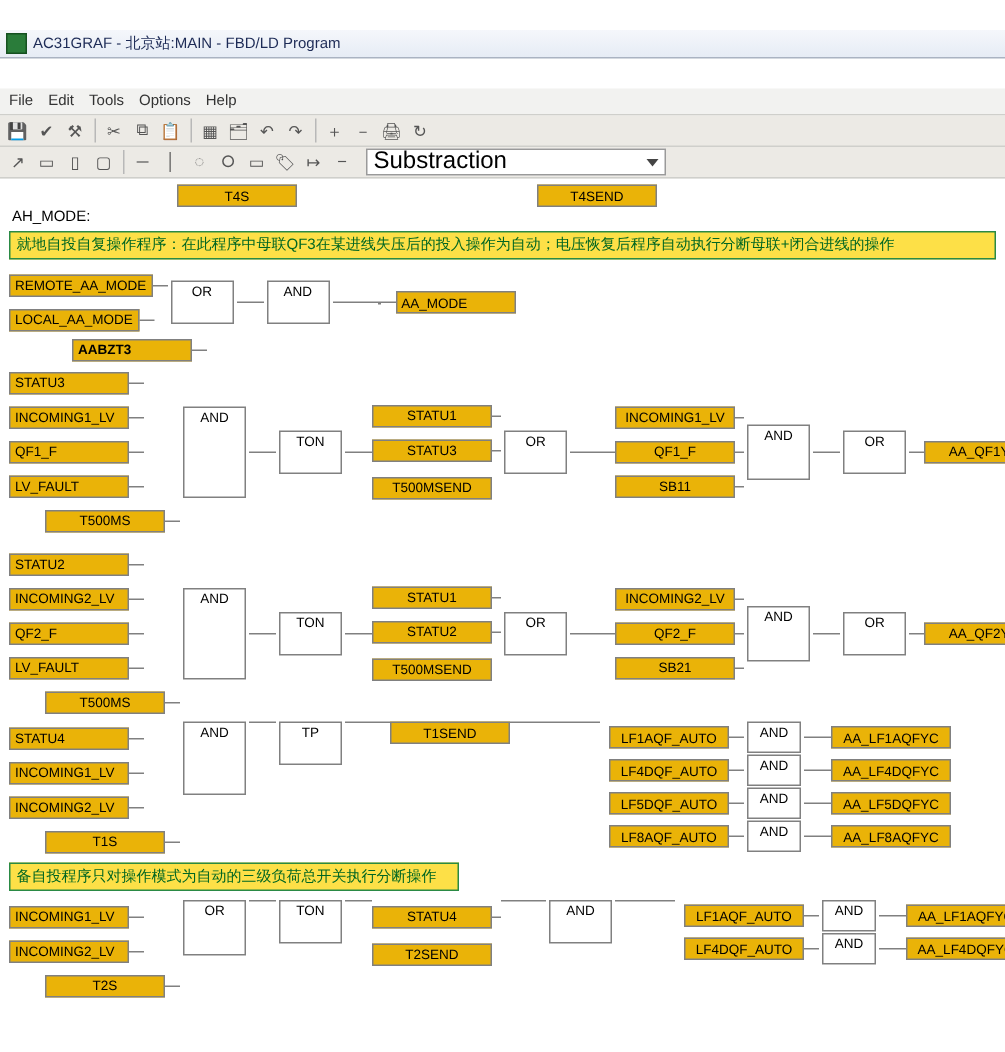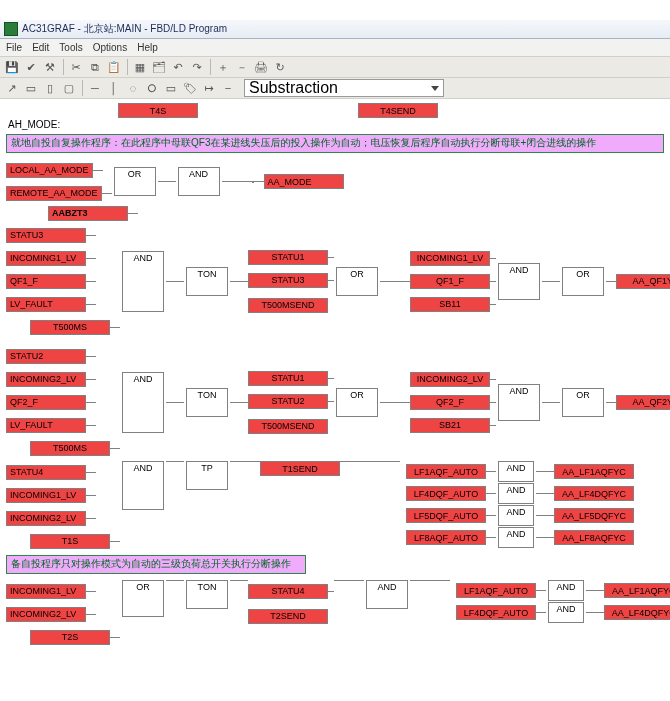--- a/index.html
+++ b/index.html
@@ -27,20 +27,21 @@
   }
 
   
   .menu-bar {
     height: 17px;
     background: #f2f2f0;
     border-bottom: 1px solid #cfcfcb;
     display: flex; align-items: center; gap: 10px;
     padding: 0 6px;
     color: #333;
+    margin-top: 20px;
   }
   .menu-bar span { cursor: default; }
 
   
   .toolbar {
     height: 20px;
     background: #eceae5;
     border-bottom: 1px solid #cfcfcb;
     display: flex; align-items: center;
     padding: 0 3px;
@@ -75,32 +76,32 @@
     position: relative;
     padding: 2px 6px 12px 6px;
   }
   .mode-label { color:#000; margin: 0 0 4px 2px; }
 
   .header-strip {
     border: 1px solid #2a8a45;
     color: #006622;
     padding: 1px 4px 2px 4px;
     margin: 3px 0 6px 0;
-    background:#f0abfc;
+    background:#fde047;
   }
   .header-strip.small { width: 290px; }
 
   
   .row { display:flex; align-items:center; margin: 2px 0; min-height: 18px; flex-wrap: nowrap; }
   .stack { display:flex; flex-direction:column; gap:1px; }
 
   
   .sig {
     border: 1px solid #808080;
-    background: #ef4444;
+    background: #eab308;
     min-width: 72px; max-width: 96px;
     height: 13px;
     font-size: 9px;
     display: inline-flex; align-items: center;
     padding: 0 3px;
     white-space: nowrap; overflow:hidden;
     justify-content: flex-start;
   }
   .sig.center { justify-content: center; }
 
@@ -206,25 +207,25 @@
     <span class="sig center">T4SEND</span>
   </div>
 
   <div class="mode-label">AH_MODE:</div>
 
   <div class="header-strip">就地自投自复操作程序：在此程序中母联QF3在某进线失压后的投入操作为自动；电压恢复后程序自动执行分断母联+闭合进线的操作</div>
 
   <div class="row">
     <div class="stack">
       <div class="row">
+        <span class="sig">REMOTE_AA_MODE</span>
+          <span class="wire s10"></span>
+      </div>
+      <div class="row">
         <span class="sig">LOCAL_AA_MODE</span>
-          <span class="wire s10"></span>
-      </div>
-      <div class="row">
-        <span class="sig">REMOTE_AA_MODE</span>
           <span class="wire s10"></span>
       </div>
     </div>
     <span class="fb small">
         <span>OR</span>
       </span>
     <span class="wire s18"></span>
     <span class="fb small">
         <span>AND</span>
       </span>

